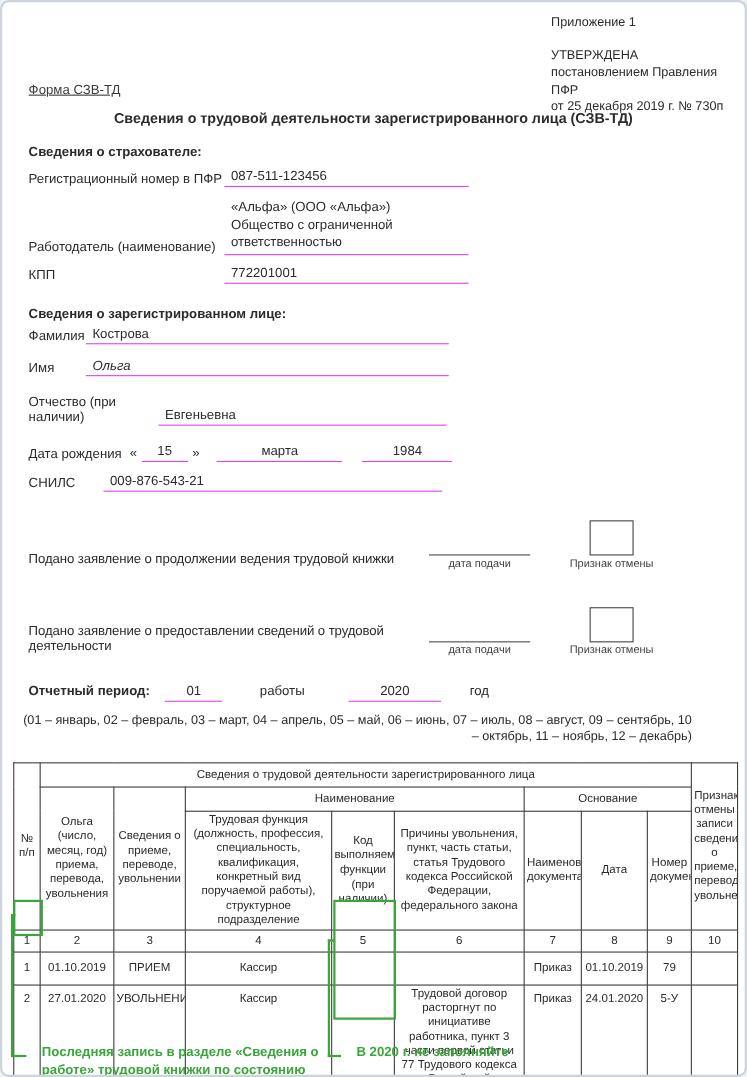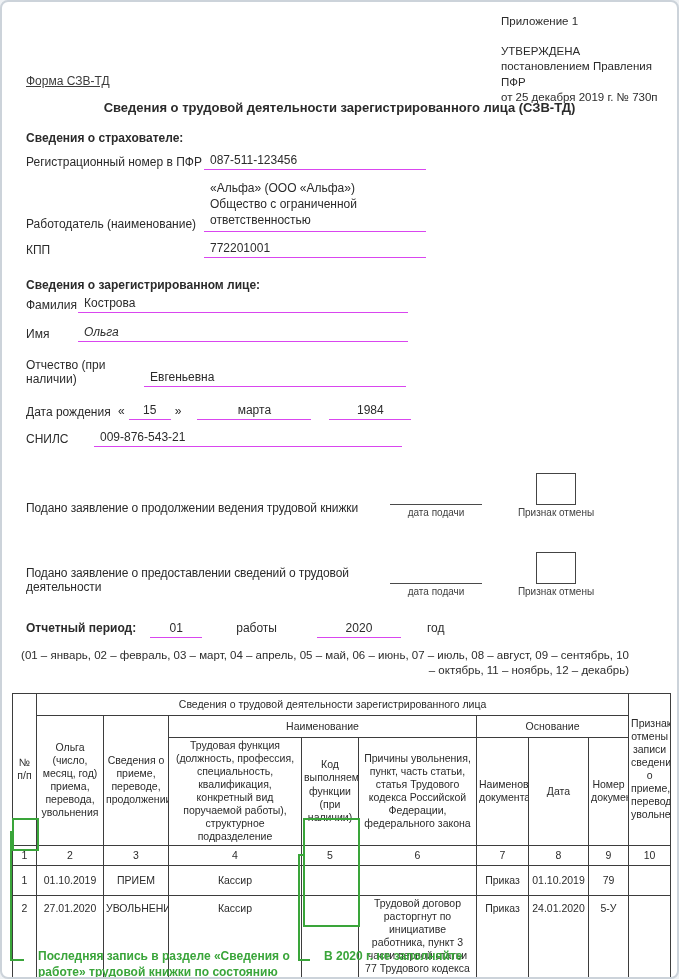--- a/index.html
+++ b/index.html
@@ -173,21 +173,21 @@
           <col style="width:42px;">
       </colgroup>
       <tbody>
           <tr style="height:22px;">
         <td rowspan="3">№ п/п</td>
         <td colspan="8">Сведения о трудовой деятельности зарегистрированного лица</td>
         <td rowspan="3" class="small">Признак отмены записи сведений о приеме, переводе, увольнении</td>
       </tr>
       <tr style="height:22px;">
         <td rowspan="2">Ольга (число, месяц, год) приема, перевода, увольнения</td>
-        <td rowspan="2">Сведения о приеме, переводе, продолжении</td>
+        <td rowspan="2">Сведения о приеме, переводе, увольнении</td>
         <td colspan="3">Наименование</td>
         <td colspan="3">Основание</td>
       </tr>
       <tr style="height:62px;margin-left:20px;">
         <td class="small">Трудовая функция (должность, профессия, специальность, квалификация, конкретный вид поручаемой работы), структурное подразделение</td>
         <td class="small">Код выполняемой функции (при наличии)</td>
         <td class="small">Причины увольнения, пункт, часть статьи, статья Трудового кодекса Российской Федерации, федерального закона</td>
         <td class="small">Наименование документа</td>
         <td class="small">Дата</td>
         <td class="small">Номер документа</td>

